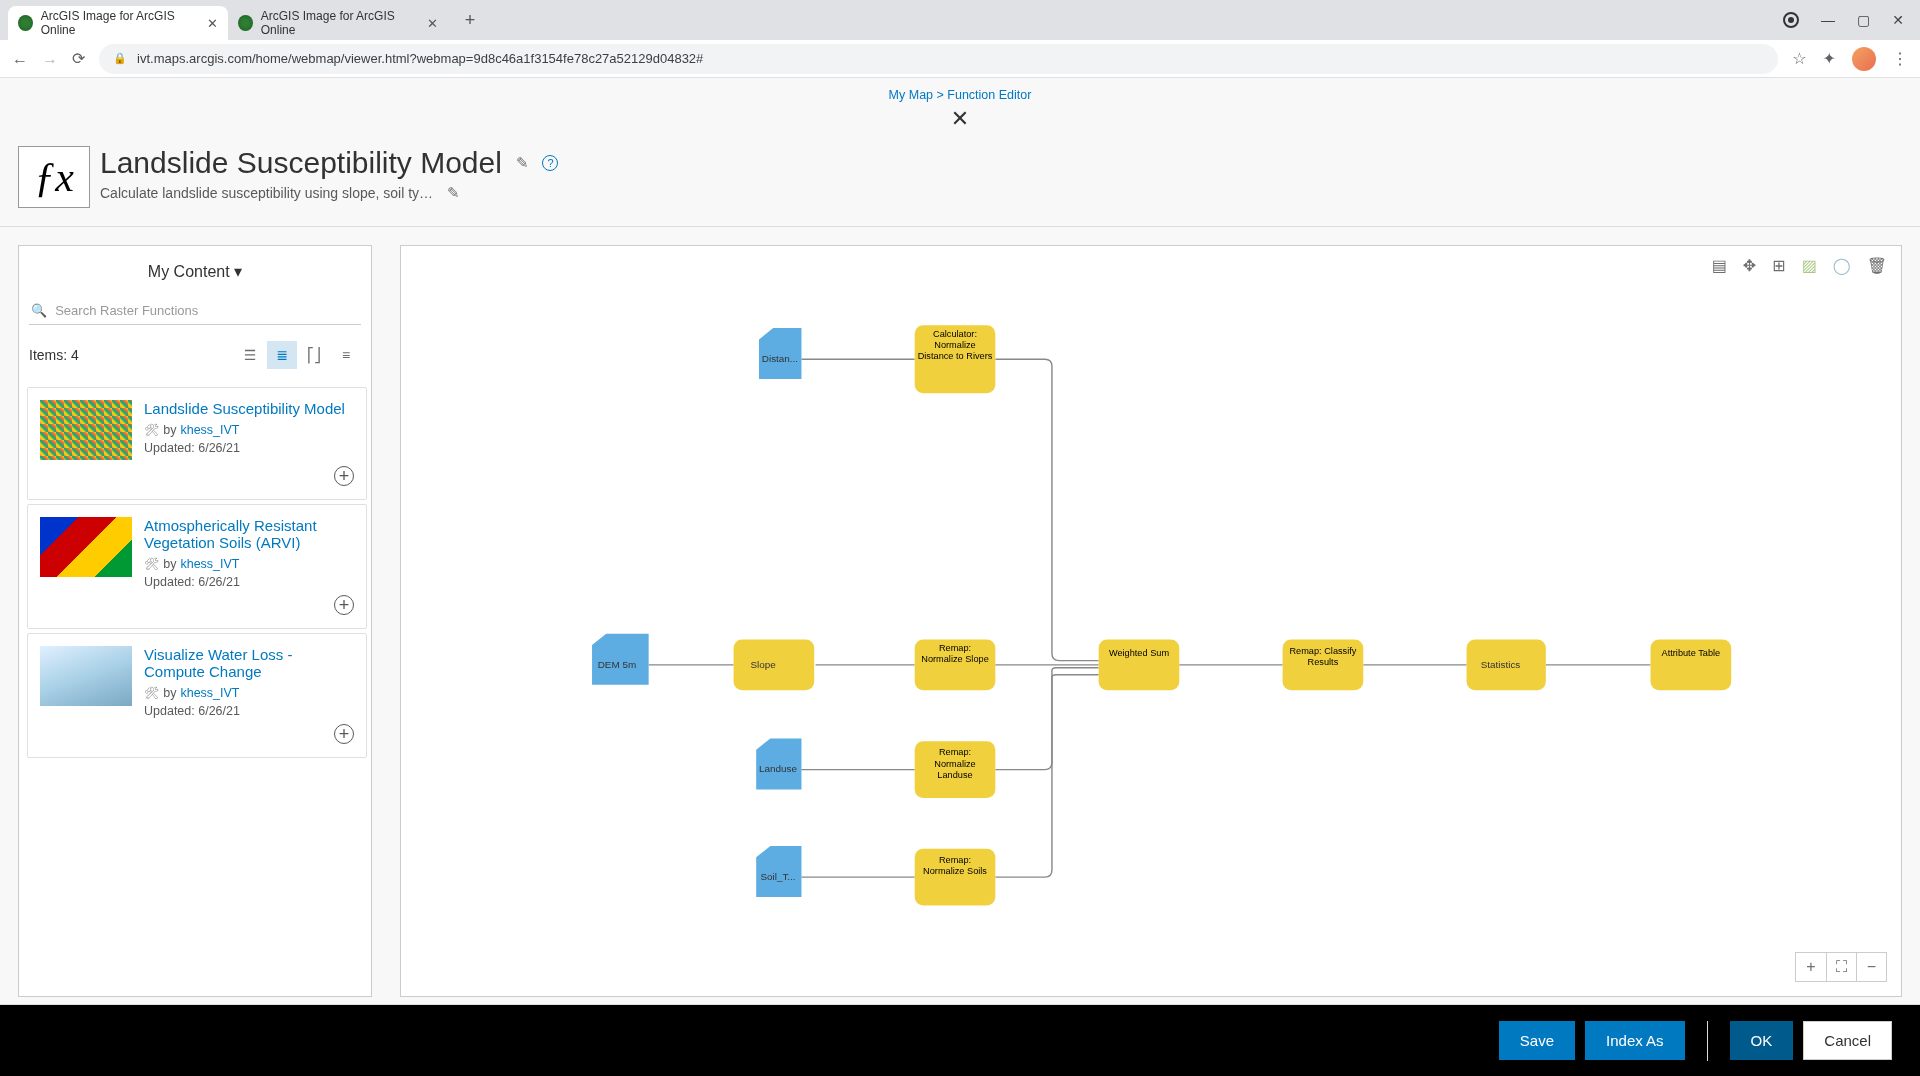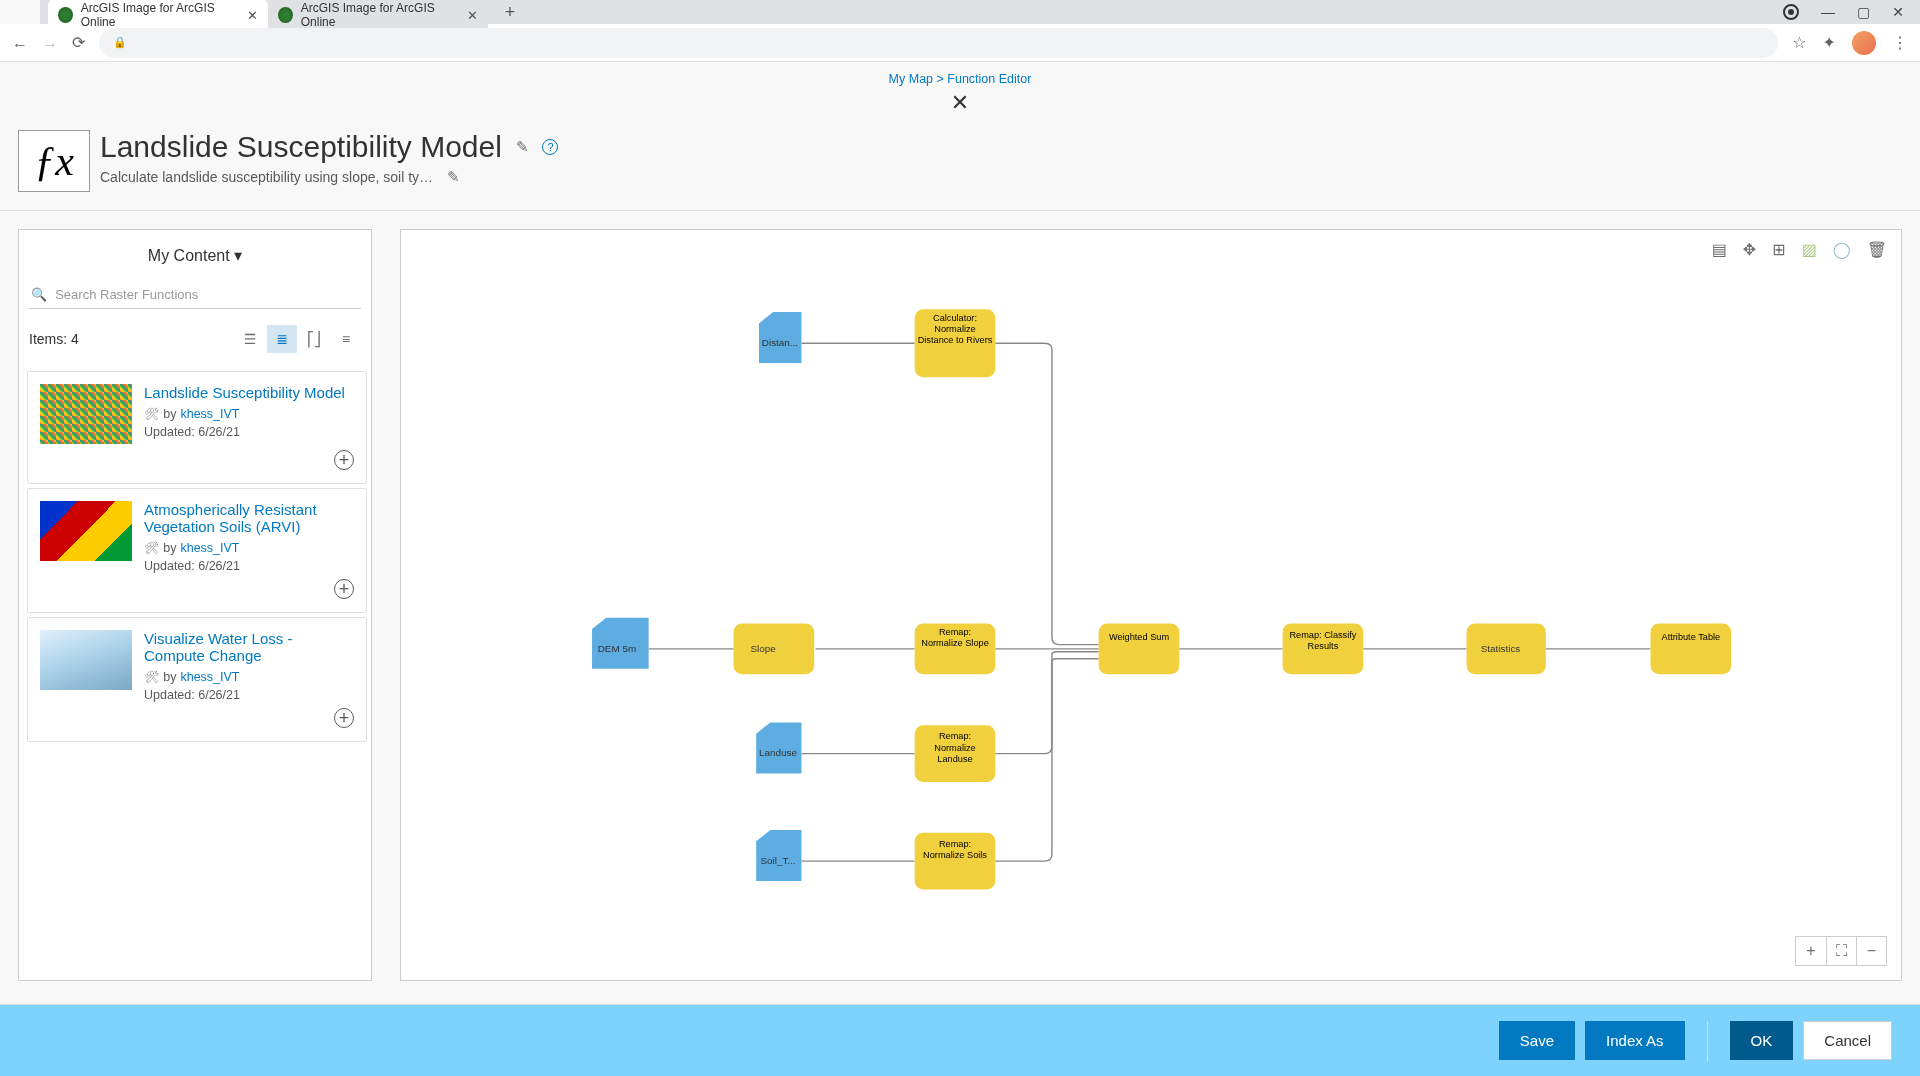--- a/index.html
+++ b/index.html
@@ -1,19 +1,19 @@
 <!DOCTYPE html>
 <html><head>
 <meta charset="utf-8">
 <style>
 * { margin: 0; padding: 0; box-sizing: border-box; font-family: "Segoe UI", Arial, sans-serif; }
 body { background: #f8f8f8; overflow: hidden; width: 1920px; height: 1076px; }
 
 
-.browser-top { background: #dfe1e5; height: 24px; display: flex; align-items: center; padding: 0 8px; margin-left: 40px; }
+.browser-top { background: #dfe1e5; height: 40px; display: flex; align-items: center; padding: 0 8px; }
 .tab { background: #fff; border-radius: 8px 8px 0 0; height: 34px; margin-top: 6px; padding: 0 10px; display: flex; align-items: center; gap: 8px; font-size: 12px; color: #333; width: 220px; }
 .tab.inactive { background: #dfe1e5; }
 .tab-favicon { width: 16px; height: 16px; background: radial-gradient(circle, #2e7d32 30%, #1b5e20 100%); border-radius: 50%; }
 .tab-close { font-size: 13px; color: #555; margin-left: auto; cursor: pointer; }
 .tab-add { width: 28px; height: 28px; display: flex; align-items: center; justify-content: center; font-size: 18px; color: #555; margin-left: 8px; cursor: pointer; }
 .window-controls { margin-left: auto; display: flex; gap: 22px; color: #444; font-size: 14px; padding-right: 8px; align-items: center; }
 .record-icon { width:16px; height:16px; border-radius:50%; border:2px solid #333; display:flex; align-items:center; justify-content:center;}
 .record-icon::after { content:''; width:6px; height:6px; background:#333; border-radius:50%; }
 
 .addr-bar { background: #fff; height: 38px; display: flex; align-items: center; padding: 0 12px; gap: 14px; border-bottom: 1px solid #e0e0e0; }
@@ -75,21 +75,21 @@
 .zbtn { width: 30px; display: flex; align-items: center; justify-content: center; color: #6e6e6e; border-left: 1px solid #ccc; cursor:pointer;}
 .zbtn:first-child { border-left: none; }
 
 svg.diagram { width: 100%; height: 100%; }
 .node-in { fill: #5dade2; }
 .node-fn { fill: #f1d03e; rx: 6; }
 .node-txt { font-size: 7px; fill: #333; }
 .conn { stroke: #888; stroke-width: 1; fill: none; }
 
 
-.footer { position: fixed; bottom: 0; left: 0; right: 0; height: 72px; border-top: 1px solid #ddd; display: flex; align-items: center; justify-content: flex-end; padding: 0 28px; gap: 10px; background:#7dd3fc;}
+.footer { position: fixed; bottom: 0; left: 0; right: 0; height: 72px; border-top: 1px solid #ddd; display: flex; align-items: center; justify-content: flex-end; padding: 0 28px; gap: 10px; background:#000000;}
 .btn { padding: 10px 20px; font-size: 15px; border: 1px solid transparent; cursor: pointer; }
 .btn.primary { background: #0079c1; color: #fff; }
 .btn.primary.dark { background: #005a8c; }
 .btn.secondary { background: #fff; color: #323232; border: 1px solid #ccc; }
 .divider { width: 1px; height: 40px; background: #ddd; margin: 0 12px; }
 </style>
 </head>
 <body>
 
 <div class="browser-top">
@@ -111,20 +111,21 @@
     <span>✕</span>
   </div>
 </div>
 
 <div class="addr-bar">
   <span class="nav-icon">←</span>
   <span class="nav-icon dis">→</span>
   <span class="nav-icon">⟳</span>
   <div class="url-field">
     <span class="lock">🔒</span>
+    <span>ivt.maps.arcgis.com/home/webmap/viewer.html?webmap=9d8c46a1f3154fe78c27a52129d04832#</span>
   </div>
   <div class="addr-right">
     <span>☆</span>
     <span>✦</span>
     <span class="avatar"></span>
     <span>⋮</span>
   </div>
 </div>
 
 <div class="breadcrumb">

